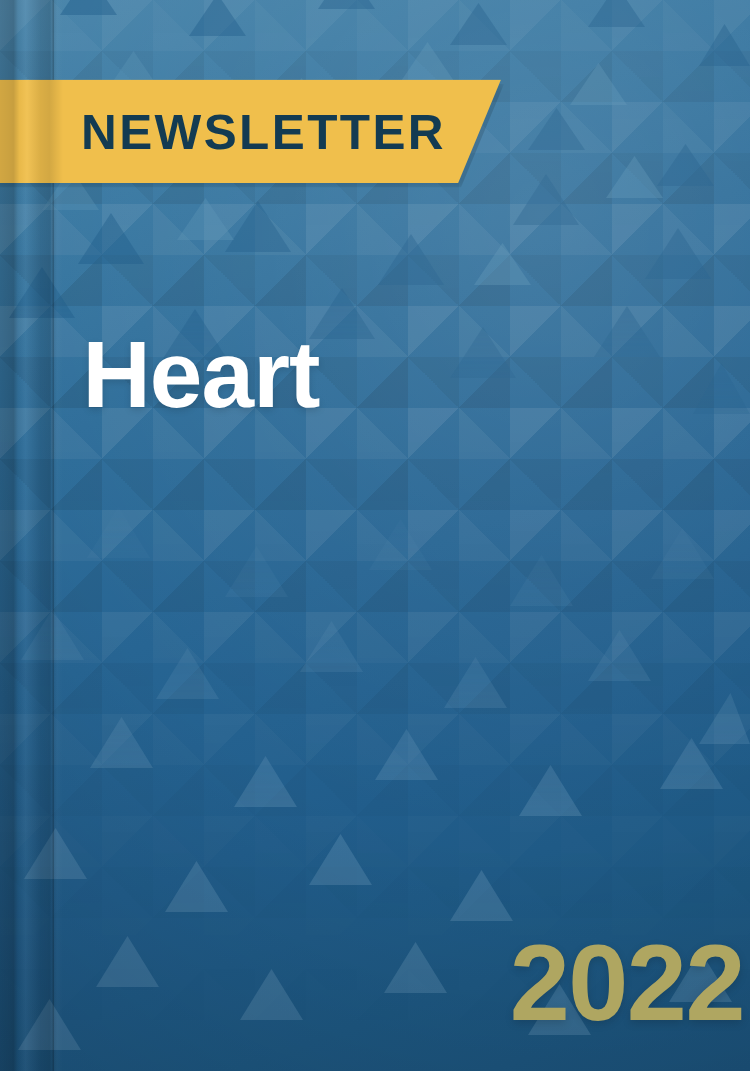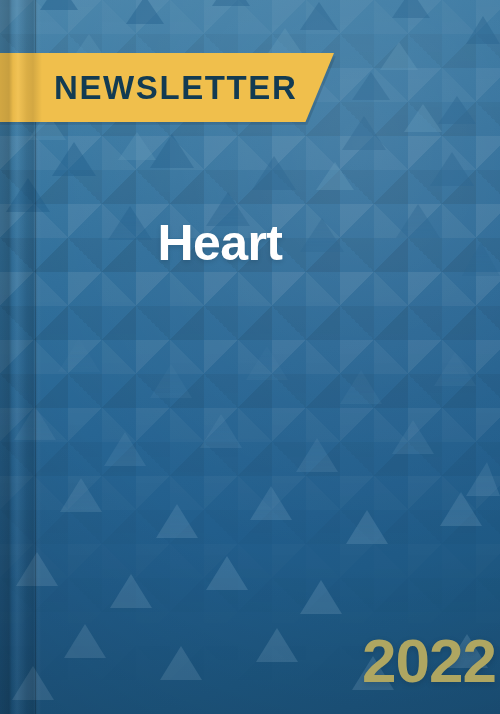--- a/index.html
+++ b/index.html
@@ -153,36 +153,35 @@
         rgba(0,0,0,0.00) 42px);
   }
 
   
   .title {
     position: absolute;
     left: 55px;
     top: 219px;
     width: 330px;
     color: #ffffff;
-    font-size: 50px;
+    font-size: 63px;
     font-weight: bold;
     line-height: 0.99;
     letter-spacing: -0.6px;
     text-shadow: 0 2px 5px rgba(0,0,0,0.13);
-    text-align: center;
   }
   .title-line { display: block; }
 
   
   .year {
     position: absolute;
     right: 4px;
     bottom: 22px;
     color: #afa661;
-    font-size: 62px;
+    font-size: 72px;
     font-weight: bold;
     letter-spacing: -1px;
     line-height: 1;
     text-shadow: 0 2px 6px rgba(0,0,0,0.15);
   }
 </style>
 </head>
 <body>
 
 <div id="cover">

